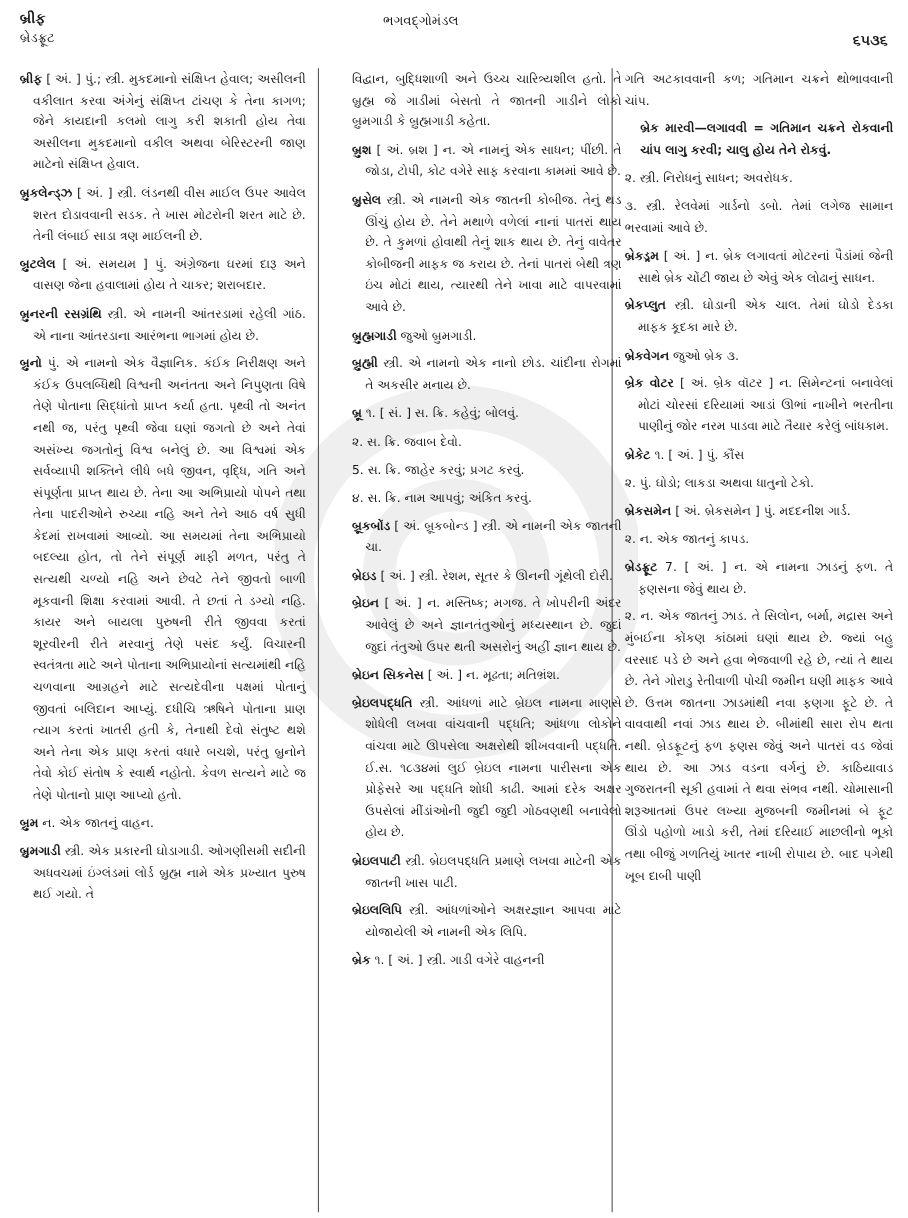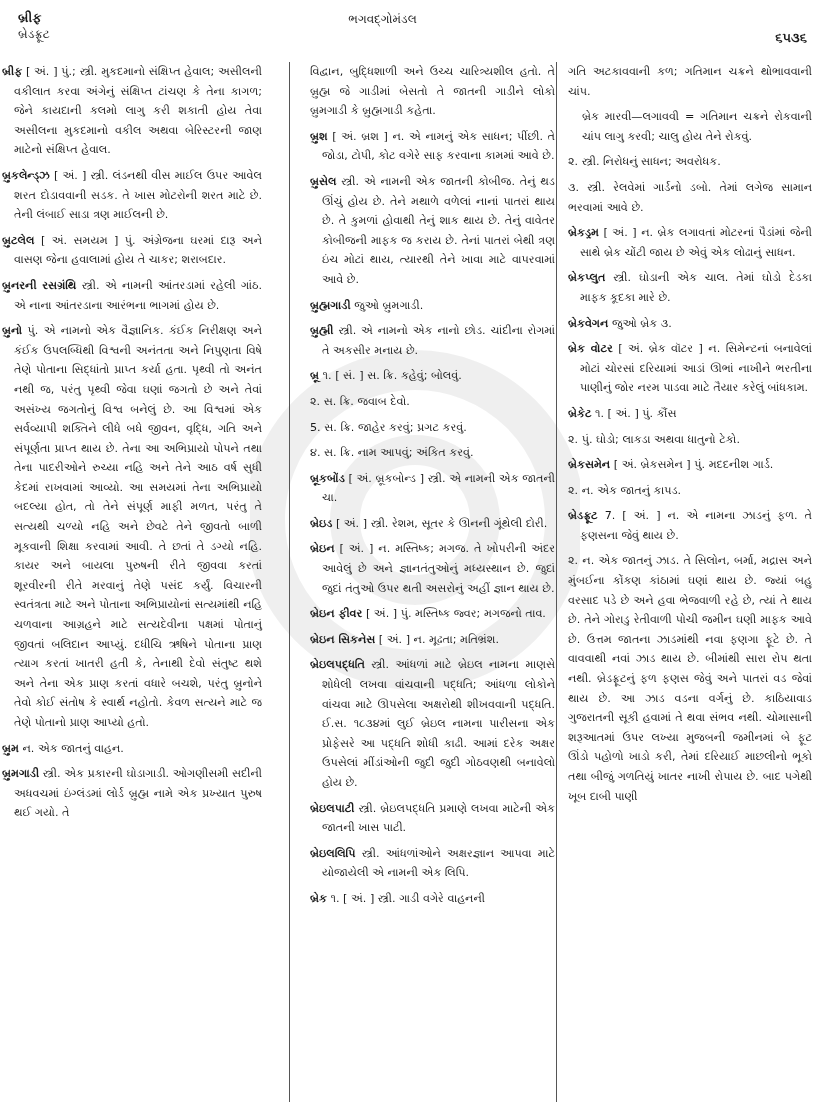--- a/index.html
+++ b/index.html
@@ -13,29 +13,29 @@
     position: absolute; left: 250px; top: 330px; width: 330px; height: 380px;
     pointer-events: none; opacity: 0.06;
   }
   .header { position: absolute; left: 0; top: 0; width: 825px; height: 52px; }
   .guide-first { position: absolute; left: 18px; top: 10px; font-size: 13px; font-weight: bold; }
   .guide-last { position: absolute; left: 18px; top: 27px; font-size: 12px; }
   .book-title { position: absolute; left: 0; width: 765px; text-align: center; top: 12px; font-size: 12px; }
   .page-num { position: absolute; right: 18px; top: 12px; font-size: 13px; font-weight: bold; margin-top: 18px; }
   .columns { position: absolute; top: 62px; left: 0; width: 825px; height: 1045px; }
   .col { position: absolute; top: 0; font-size: 11.2px; line-height: 19.6px; text-align: justify; }
-  .col.c1 { left: 2px; width: 260px; }
-  .col.c2 { left: 310px; width: 245px; }
+  .col.c1 { left: 18px; width: 260px; }
+  .col.c2 { left: 320px; width: 245px; }
   .col.c3 { left: 568px; width: 244px; }
   .rule { position: absolute; top: 0; width: 1px; background: #555; }
   .rule.r1 { left: 289px; height: 1040px; }
   .rule.r2 { left: 556px; height: 1040px; }
   .entry { margin: 0 0 6px 0; padding-left: 12px; text-indent: -12px; }
   .entry.sub { padding-left: 0; text-indent: 0; }
-  .entry.sub-indent { padding-left: 14px; text-indent: 0; }
+  .entry.sub-indent { padding-left: 14px; text-indent: 0; font-weight: bold; }
   .hw { font-weight: bold; }
   .gr { font-weight: normal; }
 </style>
 </head>
 <body>
 
 <svg class="watermark" viewBox="0 0 330 380">
   <circle cx="165" cy="190" r="150" fill="none" stroke="#000" stroke-width="40"></circle>
   <circle cx="165" cy="190" r="70" fill="none" stroke="#000" stroke-width="30"></circle>
 </svg>
@@ -65,21 +65,20 @@
       <p class="entry"><span class="hw">બ્રુસેલ</span> <span class="gr">સ્ત્રી.</span> <span>એ નામની એક જાતની કોબીજ. તેનું થડ ઊંચું હોય છે. તેને મથાળે વળેલાં નાનાં પાતરાં થાય છે. તે કુમળાં હોવાથી તેનું શાક થાય છે. તેનું વાવેતર કોબીજની માફક જ કરાય છે. તેનાં પાતરાં બેથી ત્રણ ઇંચ મોટાં થાય, ત્યારથી તેને ખાવા માટે વાપરવામાં આવે છે.</span></p>
       <p class="entry"><span class="hw">બ્રુહ્મગાડી</span> <span>જુઓ બ્રુમગાડી.</span></p>
       <p class="entry"><span class="hw">બ્રુહ્મી</span> <span class="gr">સ્ત્રી.</span> <span>એ નામનો એક નાનો છોડ. ચાંદીના રોગમાં તે અકસીર મનાય છે.</span></p>
       <p class="entry"><span class="hw">બ્રૂ</span> <span class="gr">૧. [ સં. ] સ. ક્રિ.</span> <span>કહેવું; બોલવું.</span></p>
       <p class="entry sub"><span class="gr">૨. સ. ક્રિ.</span> <span>જવાબ દેવો.</span></p>
       <p class="entry sub"><span class="gr">5. સ. ક્રિ.</span> <span>જાહેર કરવું; પ્રગટ કરવું.</span></p>
       <p class="entry sub"><span class="gr">૪. સ. ક્રિ.</span> <span>નામ આપવું; અંકિત કરવું.</span></p>
       <p class="entry"><span class="hw">બ્રૂકબોંડ</span> <span class="gr">[ અં. બ્રૂકબોન્ડ ] સ્ત્રી.</span> <span>એ નામની એક જાતની ચા.</span></p>
       <p class="entry"><span class="hw">બ્રેઇડ</span> <span class="gr">[ અં. ] સ્ત્રી.</span> <span>રેશમ, સૂતર કે ઊનની ગૂંથેલી દોરી.</span></p>
       <p class="entry"><span class="hw">બ્રેઇન</span> <span class="gr">[ અં. ] ન.</span> <span>મસ્તિષ્ક; મગજ. તે ખોપરીની અંદર આવેલું છે અને જ્ઞાનતંતુઓનું મધ્યસ્થાન છે. જુદાં જુદાં તંતુઓ ઉપર થતી અસરોનું અહીં જ્ઞાન થાય છે.</span></p>
-      <p class="entry"><span class="hw">બ્રેઇન ફીવર</span> <span class="gr">[ અં. ] પું.</span> <span>મસ્તિષ્ક જ્વર; મગજનો તાવ.</span></p>
       <p class="entry"><span class="hw">બ્રેઇન સિકનેસ</span> <span class="gr">[ અં. ] ન.</span> <span>મૂઢતા; મતિભ્રંશ.</span></p>
       <p class="entry"><span class="hw">બ્રેઇલપદ્ધતિ</span> <span class="gr">સ્ત્રી.</span> <span>આંધળાં માટે બ્રેઇલ નામના માણસે શોધેલી લખવા વાંચવાની પદ્ધતિ; આંધળા લોકોને વાંચવા માટે ઊપસેલા અક્ષરોથી શીખવવાની પદ્ધતિ. ઈ.સ. ૧૮૩૪માં લુઈ બ્રેઇલ નામના પારીસના એક પ્રોફેસરે આ પદ્ધતિ શોધી કાઢી. આમાં દરેક અક્ષર ઉપસેલાં મીંડાંઓની જુદી જુદી ગોઠવણથી બનાવેલો હોય છે.</span></p>
       <p class="entry"><span class="hw">બ્રેઇલપાટી</span> <span class="gr">સ્ત્રી.</span> <span>બ્રેઇલપદ્ધતિ પ્રમાણે લખવા માટેની એક જાતની ખાસ પાટી.</span></p>
       <p class="entry"><span class="hw">બ્રેઇલલિપિ</span> <span class="gr">સ્ત્રી.</span> <span>આંધળાંઓને અક્ષરજ્ઞાન આપવા માટે યોજાયેલી એ નામની એક લિપિ.</span></p>
       <p class="entry"><span class="hw">બ્રેક</span> <span class="gr">૧. [ અં. ] સ્ત્રી.</span> <span>ગાડી વગેરે વાહનની</span></p>
     </div>
   <div class="col c3">
       <p class="entry sub"><span>ગતિ અટકાવવાની કળ; ગતિમાન ચક્રને થોભાવવાની ચાંપ.</span></p>
       <p class="entry sub-indent"><span>બ્રેક મારવી—લગાવવી = ગતિમાન ચક્રને રોકવાની ચાંપ લાગુ કરવી; ચાલુ હોય તેને રોકવું.</span></p>
       <p class="entry sub"><span class="gr">૨. સ્ત્રી.</span> <span>નિરોધનું સાધન; અવરોધક.</span></p>

